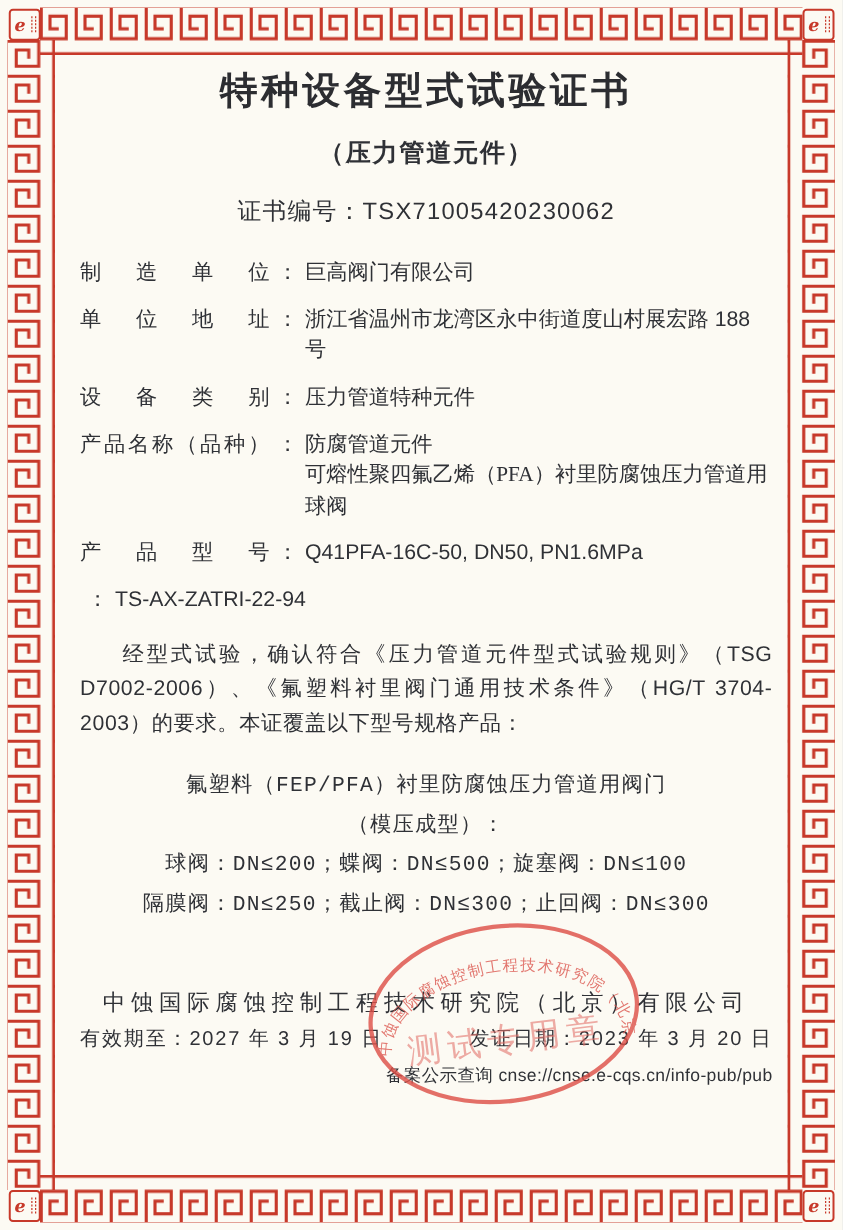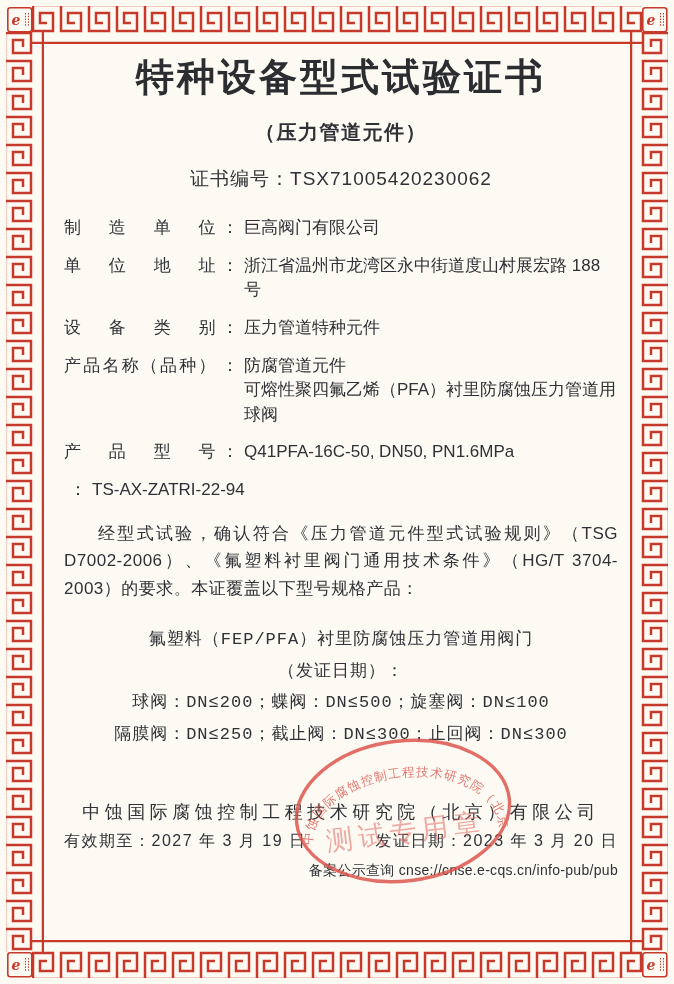--- a/index.html
+++ b/index.html
@@ -10,40 +10,40 @@
     background:#fcfaf3;
     font-family:"Liberation Sans","DejaVu Sans",sans-serif;
     color:#2f3136;
     overflow:hidden;
   }
   .border-svg{position:absolute;left:0;top:0;}
   .content{
     position:absolute;left:64px;right:56px;top:44px;z-index:2;
   }
   .title{
-    text-align:center;font-size:38px;font-weight:700;
+    text-align:center;font-size:30px;font-weight:700;
     letter-spacing:3px;color:#2c2d31;margin:8px 0 0 0;
   }
   .subtitle{
     text-align:center;font-size:20px;font-weight:600;
     letter-spacing:1.5px;margin-top:16px;
   }
   .certno{
     text-align:center;font-size:19px;margin-top:20px;letter-spacing:1px;
   }
   .fields{margin-top:24px;}
   .field{display:flex;margin-bottom:13px;font-size:17px;line-height:1.45;}
   .field-label{
     width:152px;flex:none;
     text-align:justify;text-align-last:justify;
     letter-spacing:0.5px;
   }
   .field-colon{width:28px;flex:none;text-align:center;}
   .field-value{flex:1;}
-  .value-line{display:block;}
+  .value-line{display:block;font-family:Liberation Serif, serif;}
   .statement{
     font-size:17px;line-height:1.62;
     text-align:justify;text-indent:2em;letter-spacing:0.5px;
   }
   .covered{
     margin-top:22px;text-align:center;font-size:17px;line-height:1.85;
     letter-spacing:1px;
     font-family:Liberation Mono, monospace;
   }
   .issuer{
@@ -147,21 +147,21 @@
         <span class="field-colon">：</span>
         <span class="field-value">TS-AX-ZATRI-22-94</span>
       </div>
 
     </div>
 
     <p class="statement">经型式试验，确认符合《压力管道元件型式试验规则》（TSG D7002-2006）、《氟塑料衬里阀门通用技术条件》（HG/T 3704-2003）的要求。本证覆盖以下型号规格产品：</p>
 
     <div class="covered">
       <div>氟塑料（FEP/PFA）衬里防腐蚀压力管道用阀门</div>
-      <div>（发证日期）：</div>
+      <div>（模压成型）：</div>
       <div>球阀：DN≤200；蝶阀：DN≤500；旋塞阀：DN≤100</div>
       <div>隔膜阀：DN≤250；截止阀：DN≤300；止回阀：DN≤300</div>
     </div>
 
     <div class="issuer">中蚀国际腐蚀控制工程技术研究院（北京）有限公司</div>
 
     <div class="dates">
       <span>
         <span>有效期至：</span><span>2027 年 3 月 19 日</span>
       </span>

